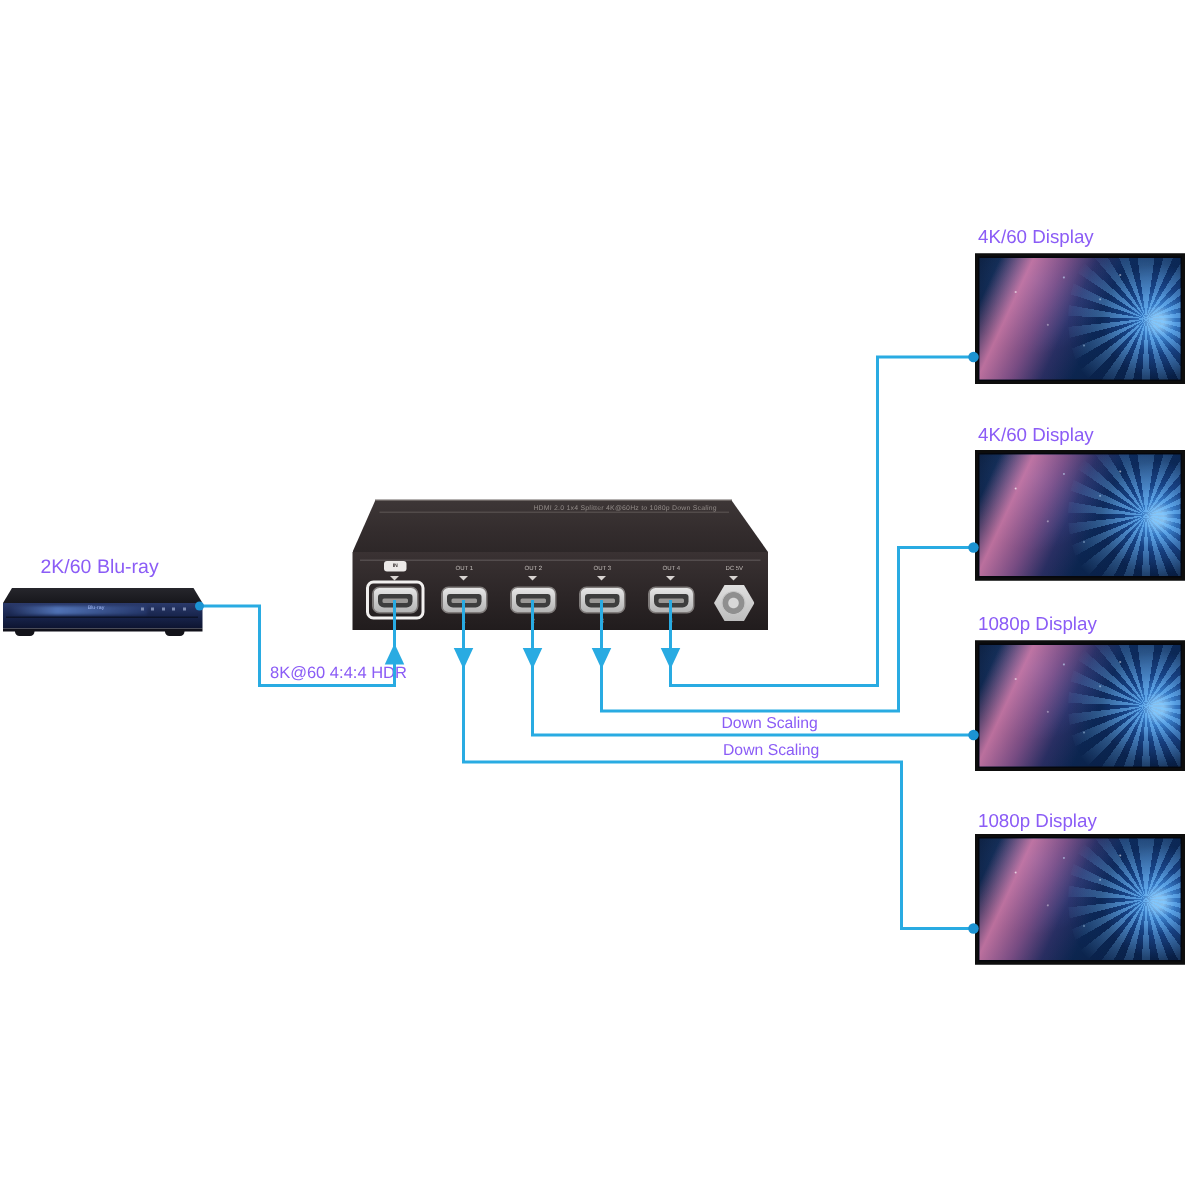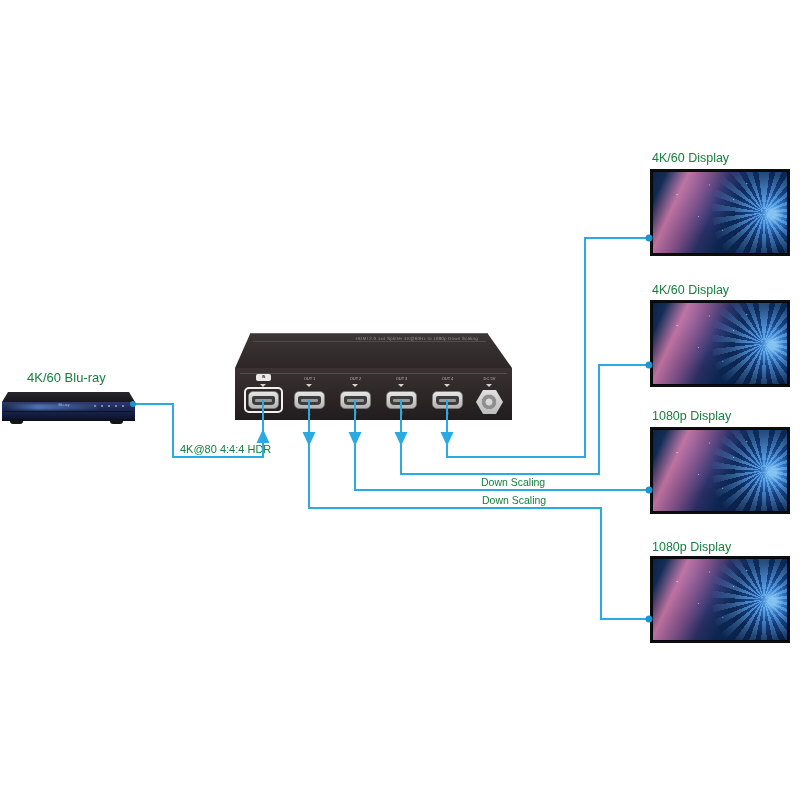--- a/index.html
+++ b/index.html
@@ -1,21 +1,21 @@
 <!DOCTYPE html>
 <html><head>
 <meta charset="utf-8">
 <style>
   html,body{margin:0;padding:0;background:#ffffff;}
   #canvas{position:relative;width:800px;height:800px;background:#ffffff;overflow:hidden;
           font-family:"Liberation Sans", sans-serif;}
   .abs{position:absolute;}
 
   
-  .lbl{color:#15803d;white-space:nowrap;}
+  .lbl{color:#8b5cf6;white-space:nowrap;}
   .dev-label{font-size:13px;}
   .disp-label{font-size:12.5px;}
   .wire-label{font-size:10.5px;text-align:center;}
 
   
   #cables{position:absolute;left:0;top:0;z-index:5;}
   #cables polyline{fill:none;stroke:#29abe2;stroke-width:2;}
   #cables polygon{fill:#29abe2;stroke:none;}
   #cables circle{fill:#1c93d2;stroke:none;}
 
@@ -110,32 +110,32 @@
     <polygon points="401,446 394.5,432 407.5,432"></polygon>
     <polygon points="447,446 440.5,432 453.5,432"></polygon>
 
     <circle cx="133" cy="404" r="3"></circle>
     <circle cx="649" cy="238" r="3.5"></circle>
     <circle cx="649" cy="365" r="3.5"></circle>
     <circle cx="649" cy="490" r="3.5"></circle>
     <circle cx="649" cy="619" r="3.5"></circle>
   </svg>
 
-  <div class="abs lbl dev-label" style="left:27px;top:370px;">4K/60 Blu-ray</div>
+  <div class="abs lbl dev-label" style="left:27px;top:370px;">2K/60 Blu-ray</div>
   <div class="abs bd-top"></div>
   <div class="abs bd-front"></div>
   <div class="abs bd-glow"></div>
   <div class="abs bd-tray"></div>
   <div class="abs bd-logo">Blu-ray</div>
   <div class="abs bd-btns"></div>
   <div class="abs bd-base"></div>
   <div class="abs bd-foot" style="left:10px;"></div>
   <div class="abs bd-foot" style="left:110px;"></div>
 
-  <div class="abs lbl" style="left:180px;top:443px;font-size:11px;">4K@80 4:4:4 HDR</div>
+  <div class="abs lbl" style="left:180px;top:443px;font-size:11px;">8K@60 4:4:4 HDR</div>
 
   <div class="abs spl-top"></div>
   <div class="abs spl-top-edge"></div>
   <div class="abs spl-groove"></div>
   <div class="abs spl-toptext">HDMI 2.0 1x4 Splitter 4K@60Hz to 1080p Down Scaling</div>
   <div class="abs spl-front"></div>
   <div class="abs spl-front-hl"></div>
 
   <div class="abs in-badge">IN</div>
   <div class="abs ptri" style="left:260px;"></div>

